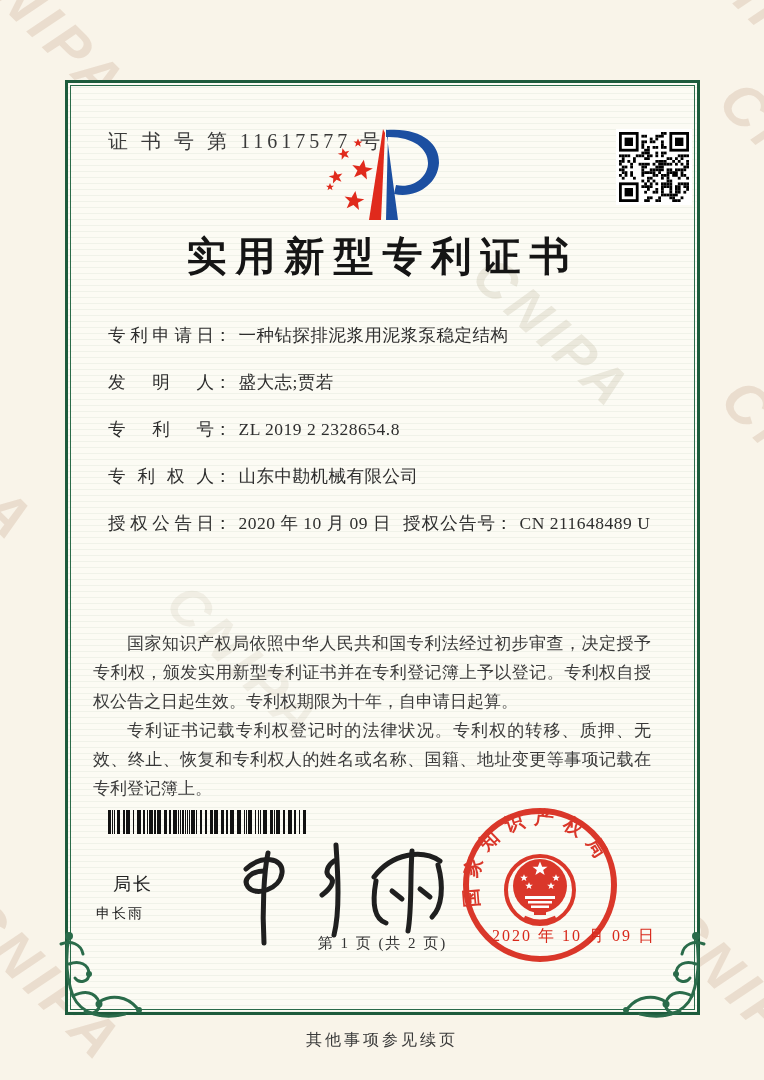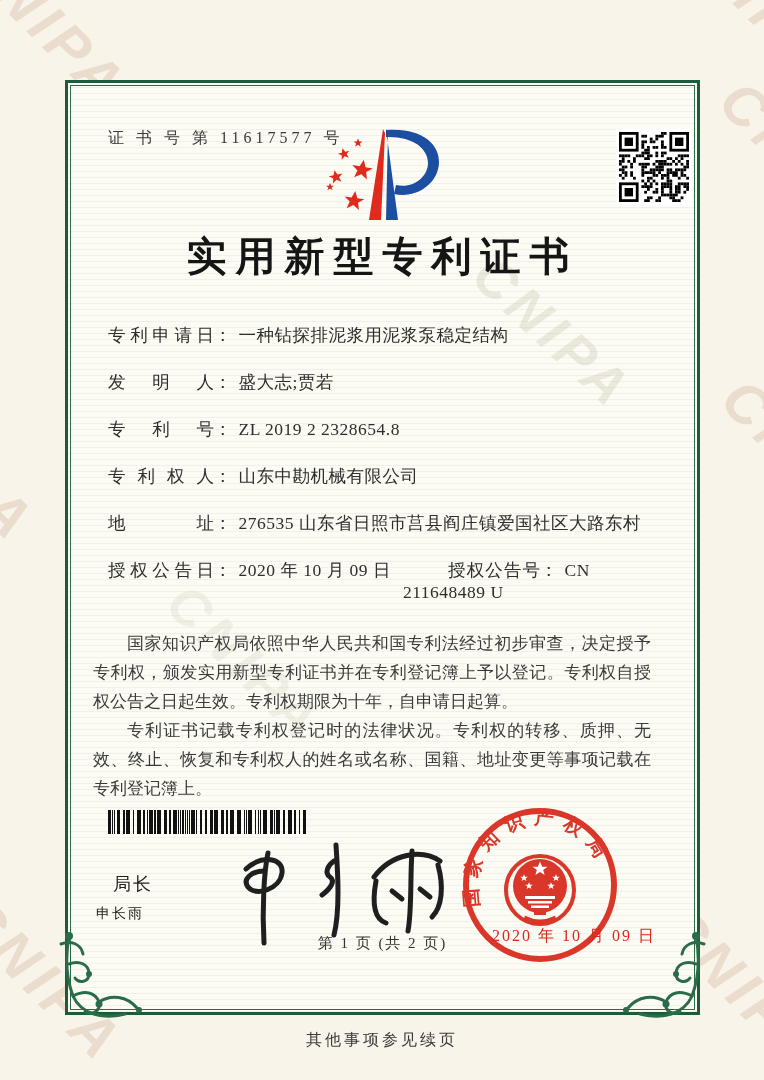--- a/index.html
+++ b/index.html
@@ -37,21 +37,21 @@
     z-index:1;
   }
   .panel-inner {
     position:absolute; inset:2px;
     border:1px solid #2a6b4a;
     pointer-events:none;
   }
   
   .cert-no {
     position:absolute; left:40px; top:45px;
-    font-size:16px; letter-spacing:4px; color:#3a3a3a;
+    font-size:20px; letter-spacing:4px; color:#3a3a3a;
   }
   .logo { position:absolute; left:256px; top:40px; width:134px; height:102px; }
   .qr   { position:absolute; left:548px; top:46px; width:76px; height:76px; background:#fff; padding:3px; }
   .title {
     position:absolute; left:0; top:146px; width:100%;
     text-align:center; font-size:40px; font-weight:bold;
     letter-spacing:9px; color:#151515;
   }
   
   .fields { position:absolute; left:40px; top:240px; width:562px; }
@@ -367,26 +367,23 @@
     <div class="frow">
       <span class="flabel">发明人</span><span class="fcolon">：</span><span class="fvalue">盛大志;贾若</span>
     </div>
     <div class="frow">
       <span class="flabel">专利号</span><span class="fcolon">：</span><span class="fvalue">ZL 2019 2 2328654.8</span>
     </div>
     <div class="frow">
       <span class="flabel">专利权人</span><span class="fcolon">：</span><span class="fvalue">山东中勘机械有限公司</span>
     </div>
     <div class="frow">
-      <span class="flabel">地址</span><span class="fcolon">：</span><span class="fvalue">276535 山东省日照市莒县阎庄镇爱国社区大路东村</span>
-    </div>
-    <div class="frow">
       <span class="flabel">授权公告日</span><span class="fcolon">：</span><span class="fvalue">2020 年 10 月 09 日</span>
       <span class="fpair2">
-        <span class="flabel" style="width:92px;margin-left:45px;">授权公告号</span><span class="fcolon">：</span><span class="fvalue">CN 211648489 U</span>
+        <span class="flabel" style="width:92px;">授权公告号</span><span class="fcolon">：</span><span class="fvalue">CN 211648489 U</span>
       </span>
     </div>
   </div>
 
   <div class="bodytext">
     <p>国家知识产权局依照中华人民共和国专利法经过初步审查，决定授予专利权，颁发实用新型专利证书并在专利登记簿上予以登记。专利权自授权公告之日起生效。专利权期限为十年，自申请日起算。</p>
     <p>专利证书记载专利权登记时的法律状况。专利权的转移、质押、无效、终止、恢复和专利权人的姓名或名称、国籍、地址变更等事项记载在专利登记簿上。</p>
   </div>
 
   <svg class="barcode" id="barcode-svg" viewBox="0 0 202 24" preserveAspectRatio="none">

